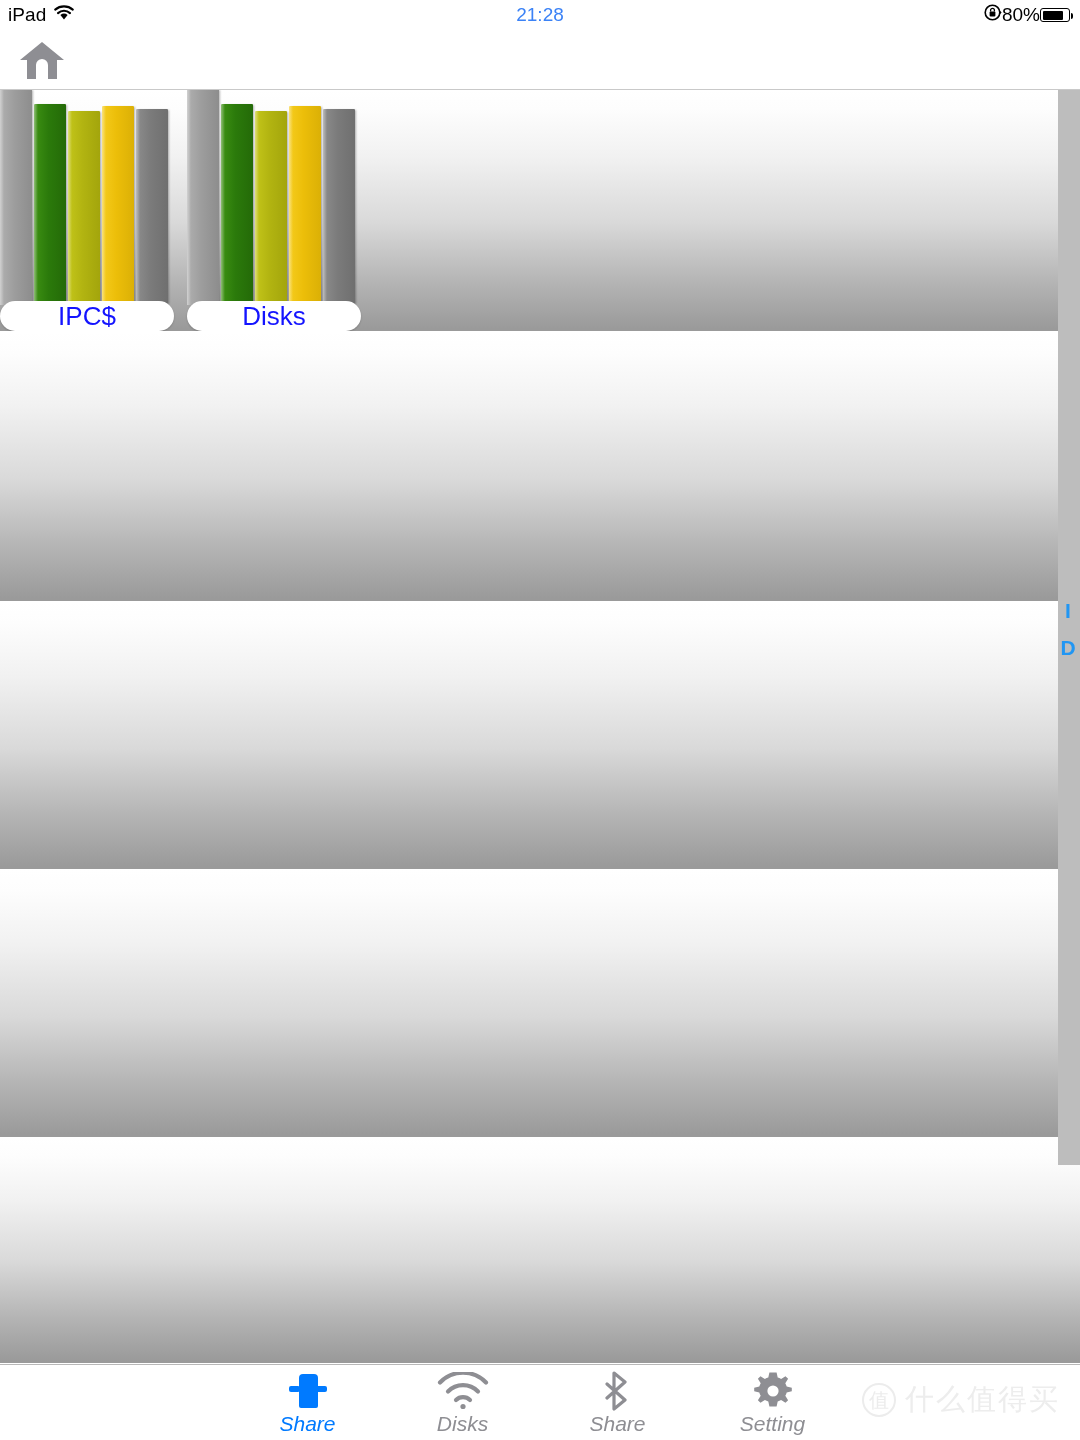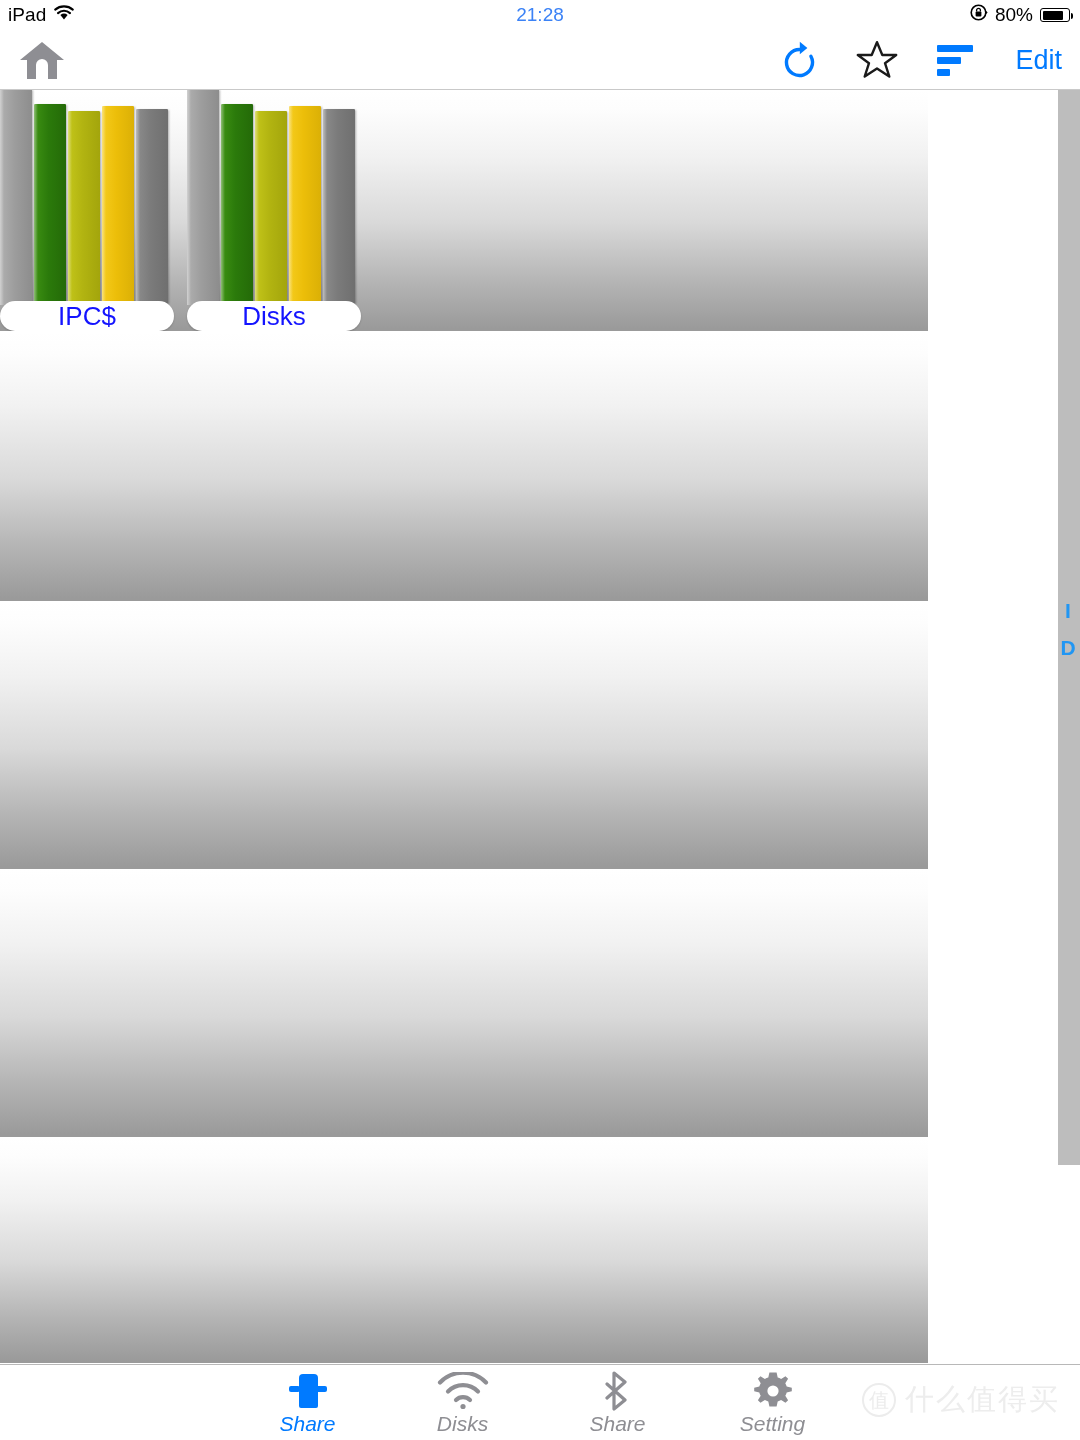--- a/index.html
+++ b/index.html
@@ -48,21 +48,21 @@
     text-align: center;
     font-size: 19px;
     font-weight: 400;
     color: #3b82f6;
   }
   .status-right {
     position: absolute;
     right: 10px;
     display: flex;
     align-items: center;
-    gap: 7px;
+    gap: 0;
   }
   .battery-pct { font-size: 19px; color:#000; }
   .battery-shell {
     position: relative;
     width: 30px; height: 14px;
     border: 1.5px solid #000;
     border-radius: 3px;
     display: flex;
     align-items: center;
     padding: 1.5px;
@@ -132,21 +132,21 @@
   .content {
     position: absolute;
     top: 90px; left: 0;
     width: 1080px;
     height: 1274px;
     background: #ffffff;
     overflow: hidden;
   }
   .shelf-row {
     position: relative;
-    width: 928px;
+    width: 1080px;
     background: linear-gradient(to bottom, #ffffff 0%, #fdfdfd 8%, #f1f1f1 28%, #d9d9d9 55%, #b4b4b4 80%, #9a9a9a 99%, #9a9a9a 100%);
     border-bottom: 1px solid #ffffff;
     overflow: hidden;
   }
   .shelf-row.r0 { height: 242px; }
   .shelf-row.r1 { height: 270px; }
   .shelf-row.r2 { height: 268px; }
   .shelf-row.r3 { height: 268px; }
   .shelf-row.r4 { height: 226px; }
 
@@ -350,44 +350,20 @@
   </div>
 
   <div class="nav-bar">
 
     <div class="nav-home">
       <svg width="48" height="44" viewBox="0 0 48 44">
         <path d="M24 4 L46 22 L39 22 L39 41 L30 41 L30 27 a6 6 0 0 0 -12 0 L18 41 L9 41 L9 22 L2 22 Z" fill="#8e8e93"></path>
       </svg>
     </div>
 
-    <div class="nav-right">
-      <div class="nav-icon-btn">
-        <svg width="38" height="40" viewBox="0 0 38 40">
-          <path d="M19.5 9.5 a13 13 0 1 0 11.4 6.8" stroke="#007aff" stroke-width="3.4" fill="none" stroke-linecap="round"></path>
-          <path d="M19.8 1.8 L19.8 14.2 L27.4 8.0 Z" fill="#007aff"></path>
-        </svg>
-      </div>
-
-      <div class="nav-icon-btn">
-        <svg width="44" height="42" viewBox="0 0 44 42">
-          <path d="M22 3.2 L27.3 16.0 L41.2 16.0 L30.0 24.2 L34.3 37.5 L22 29.4 L9.7 37.5 L14.0 24.2 L2.8 16.0 L16.7 16.0 Z" fill="none" stroke="#1a1a1a" stroke-width="2.4" stroke-linejoin="round"></path>
-        </svg>
-      </div>
-
-      <div class="nav-icon-btn">
-        <span class="sort-icon">
-            <i></i>
-            <i></i>
-            <i></i>
-          </span>
-      </div>
-
-      <div class="nav-edit">Edit</div>
-    </div>
   </div>
 
   <div class="content">
 
     <div class="shelf-row r0">
       <div class="books">
 
         <div class="book-item">
           <div class="spines">
             <i class="spine" style="width:32px;height:216px;background:linear-gradient(to right,#b0b0b0,#9d9d9d 45%,#8d8d8d);"></i>

